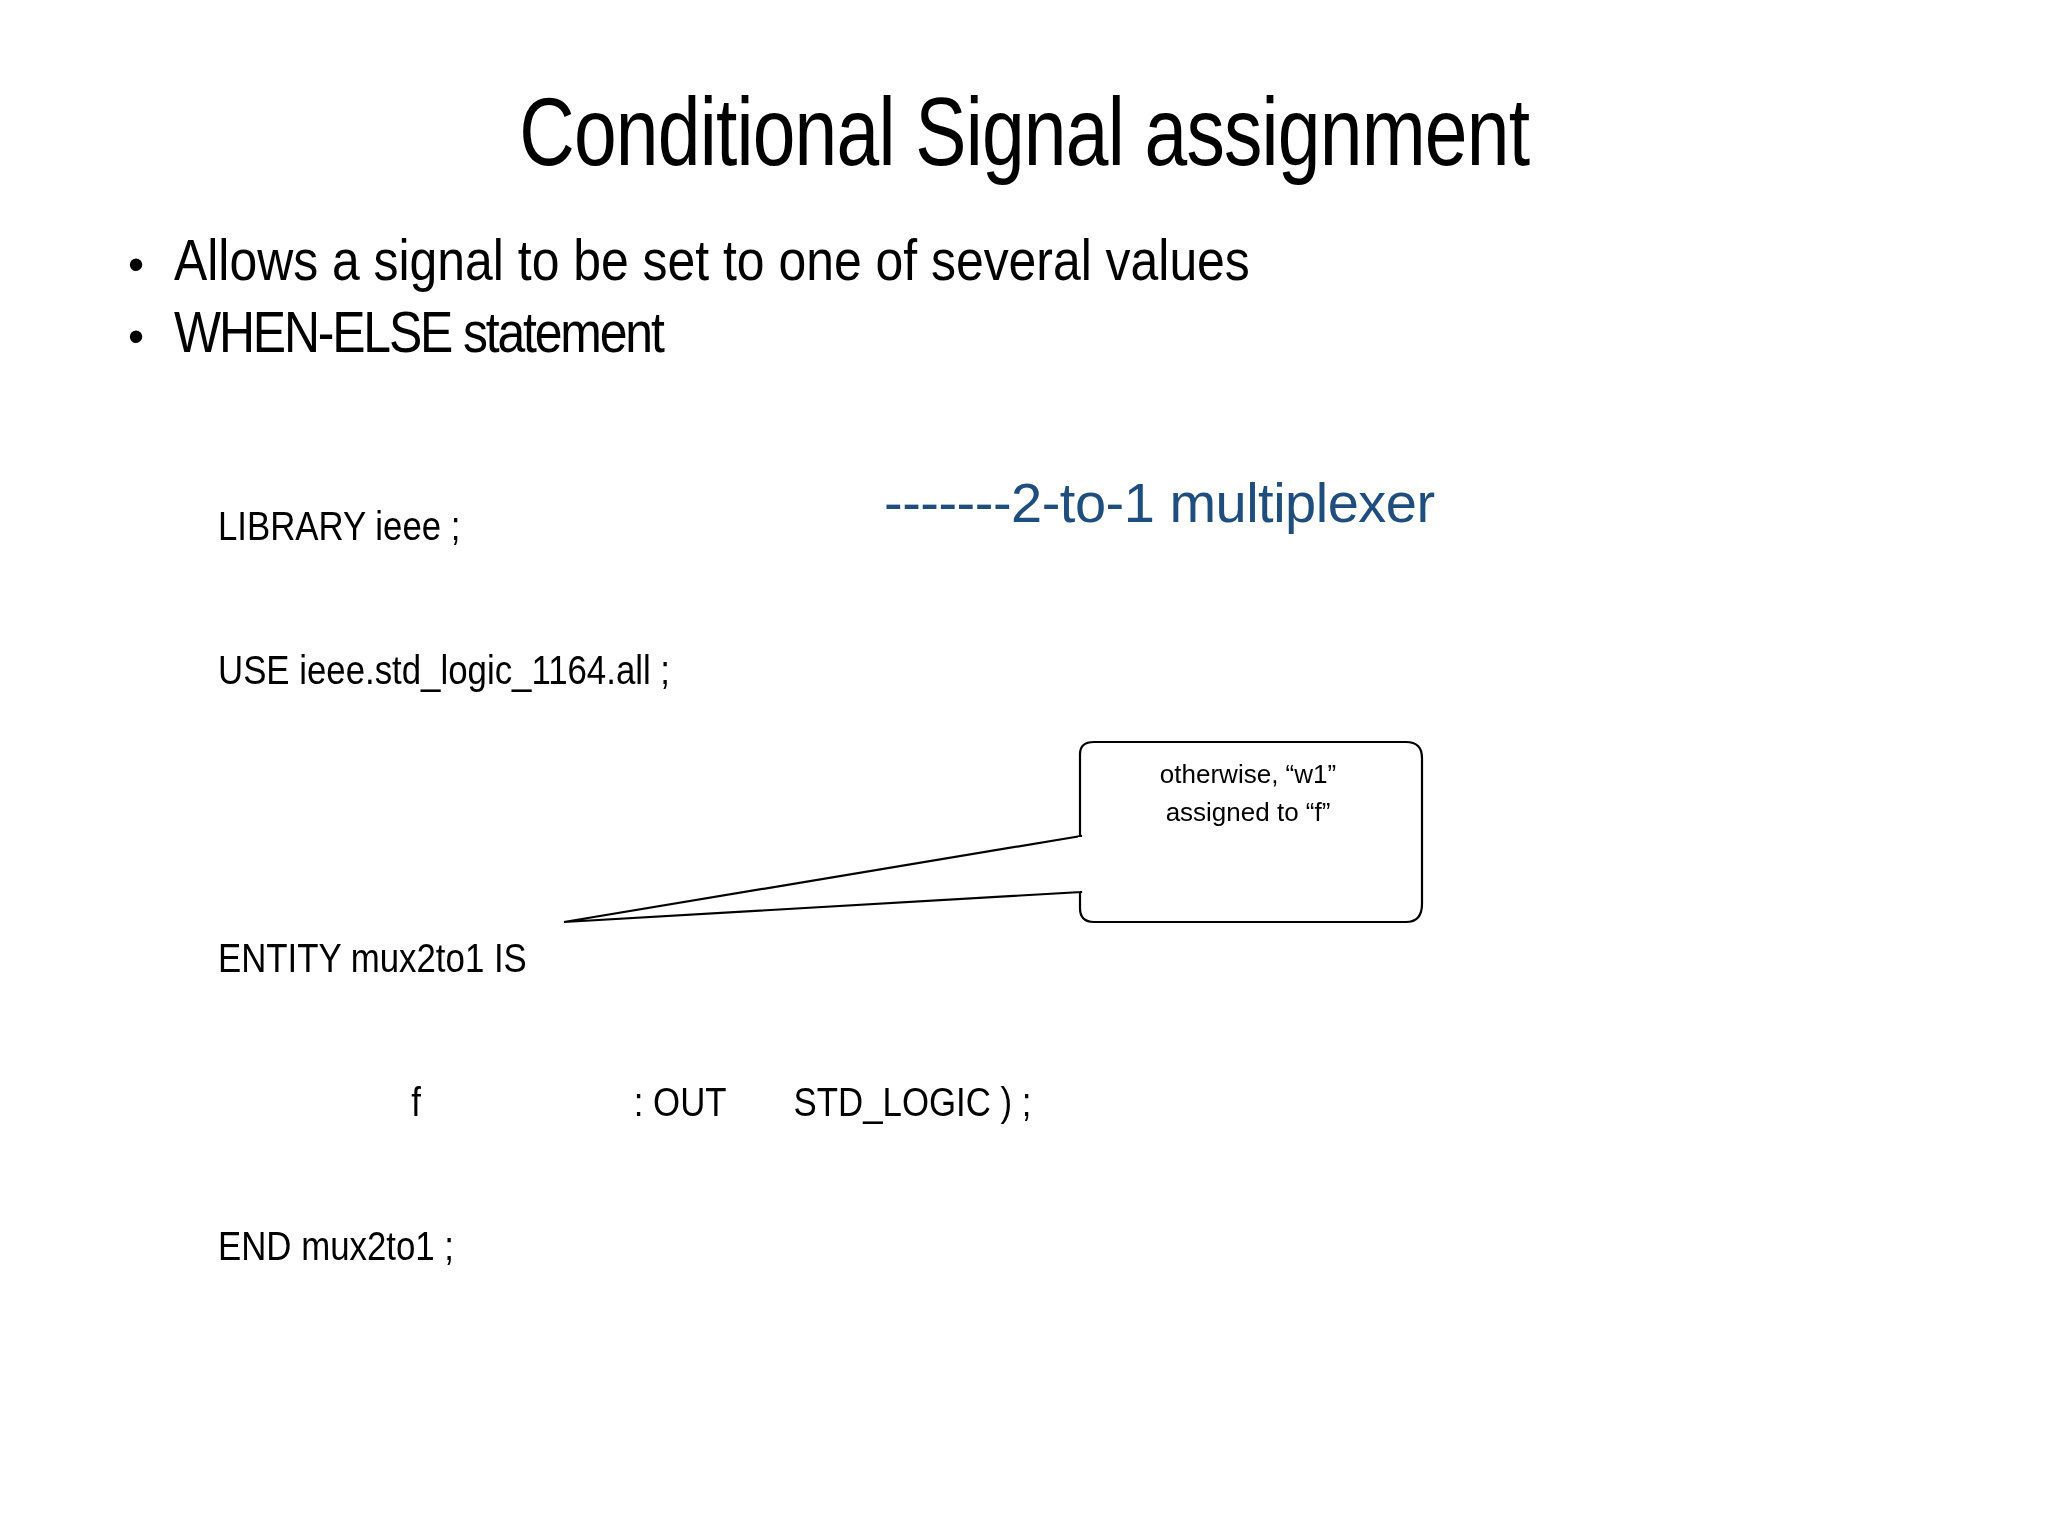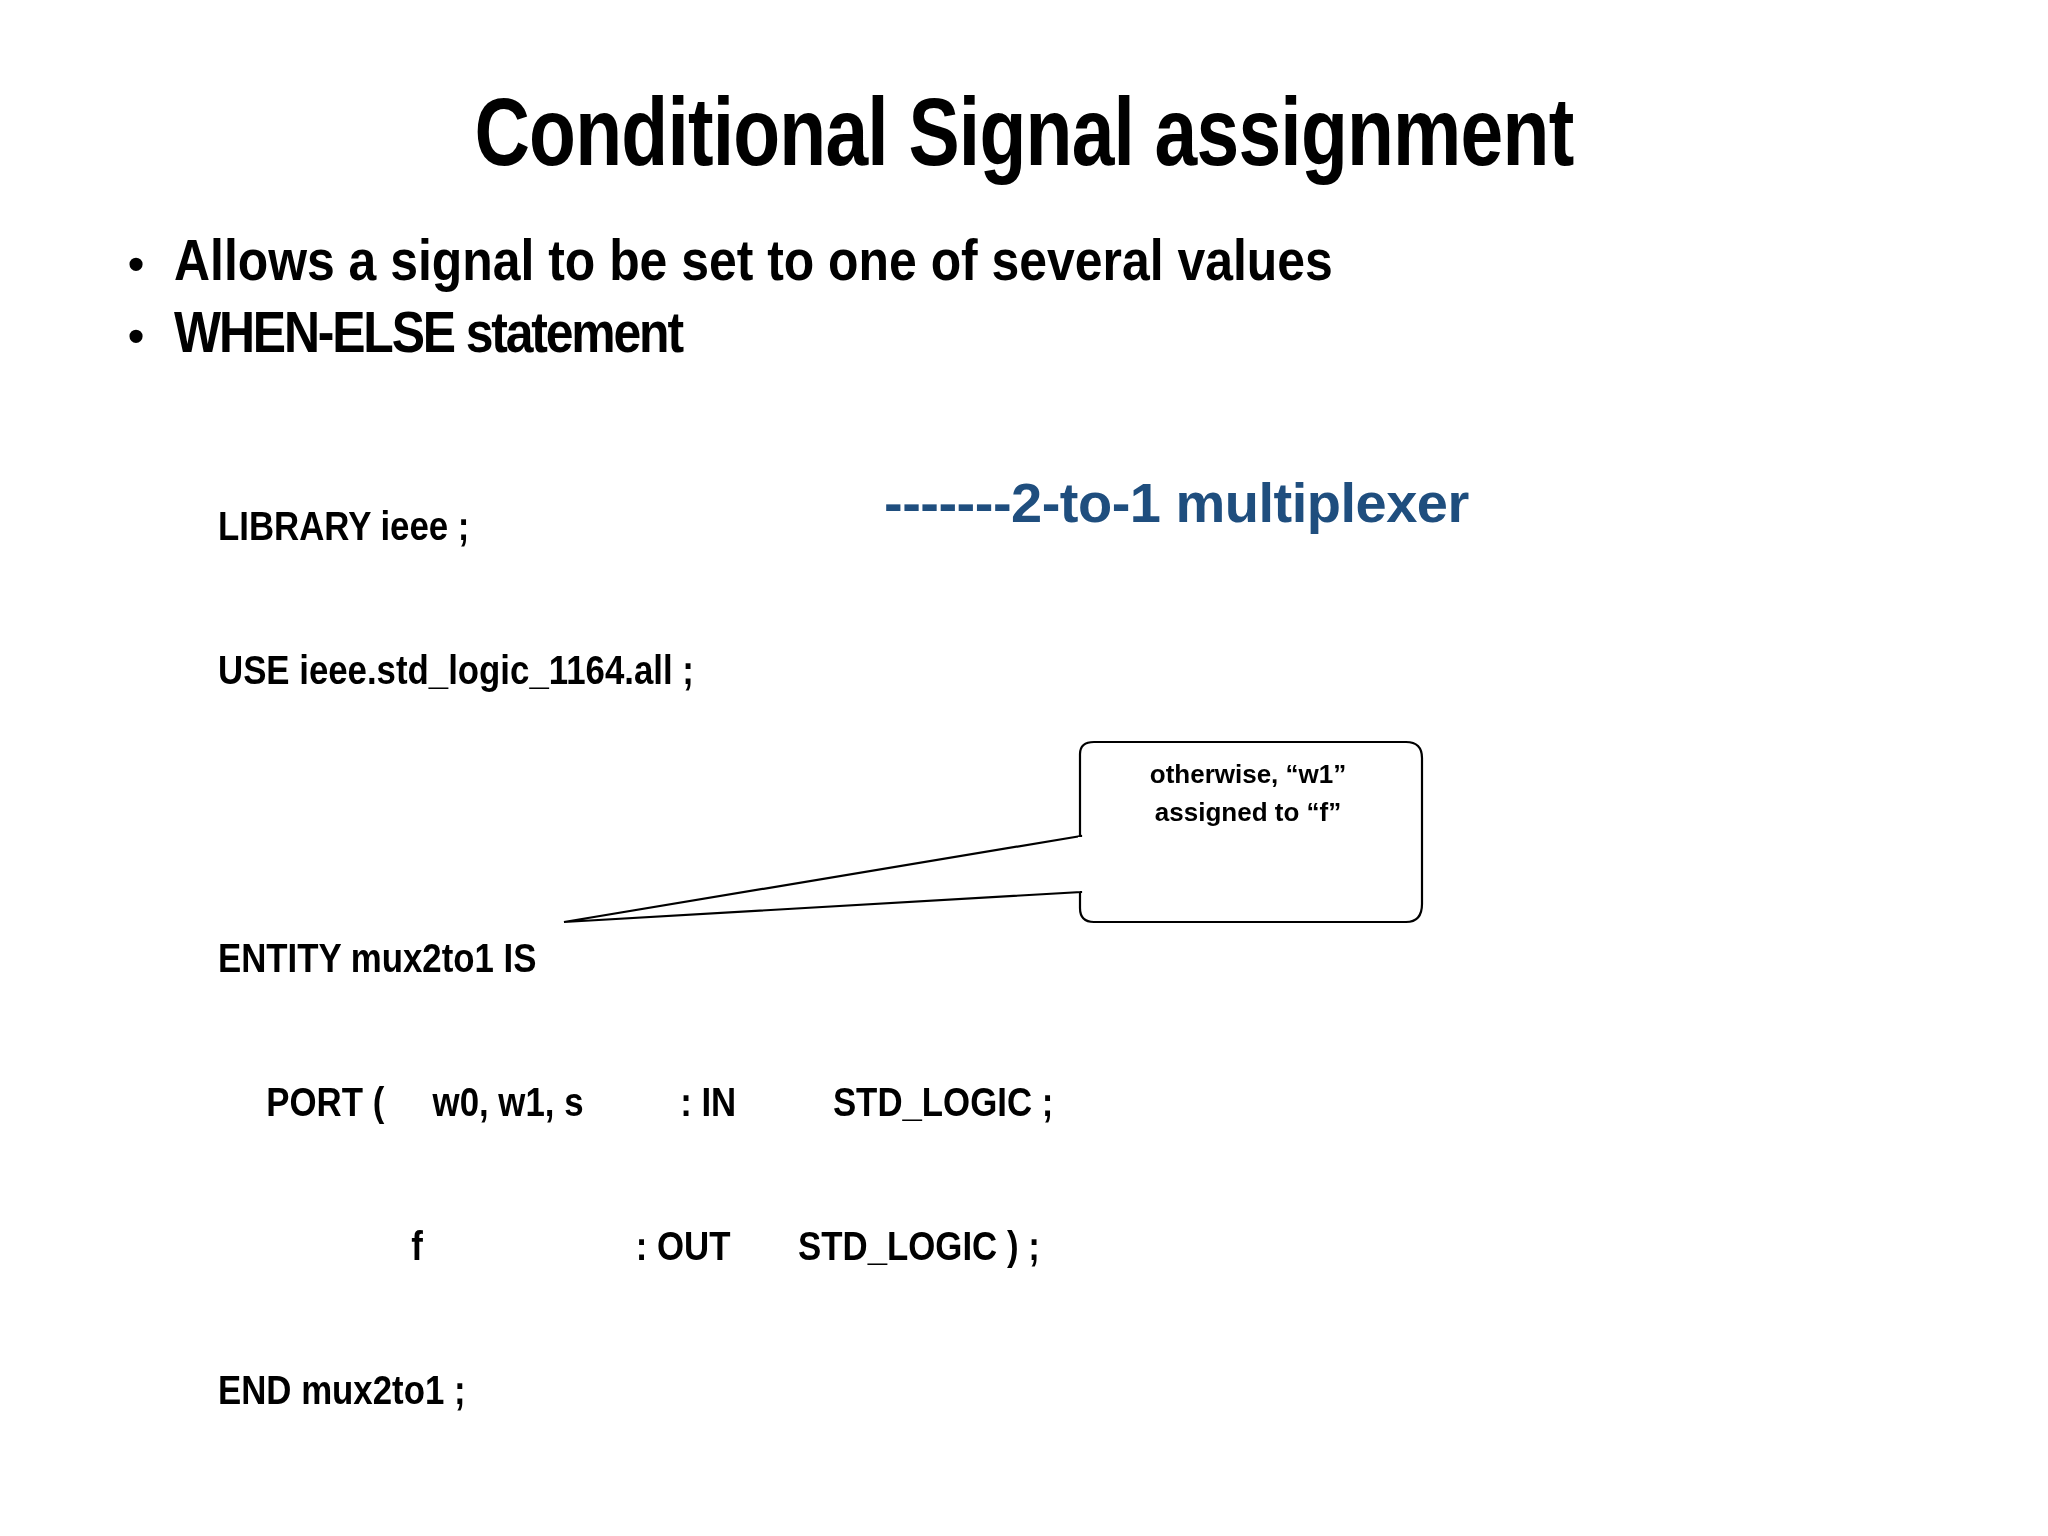--- a/index.html
+++ b/index.html
@@ -8,21 +8,20 @@
     background: #ffffff;
   }
   #slide {
     position: relative;
     width: 2048px;
     height: 1536px;
     background: #ffffff;
     overflow: hidden;
     font-family: "Liberation Sans", sans-serif;
     color: #000000;
-    font-weight: bold;
   }
 
   
   #title {
     position: absolute;
     left: 0;
     top: 82px;
     width: 2048px;
     text-align: center;
     font-size: 96px;
@@ -139,21 +138,20 @@
   <div class="bullet-row" id="bullet-2">
     <span class="bullet-dot">•</span>
     <span class="bullet-text tight">WHEN-ELSE statement</span>
   </div>
 
   <div id="code-block">
     <div class="code-line"><span>LIBRARY ieee ;</span></div>
     <div class="code-line"><span>USE ieee.std_logic_1164.all ;</span></div>
     <div class="code-blank"></div>
     <div class="code-line"><span>ENTITY mux2to1 IS</span></div>
-    <div class="code-line"><span>     PORT (     w0, w1, s          : IN          STD_LOGIC ;</span></div>
     <div class="code-line"><span>                    f                      : OUT       STD_LOGIC ) ;</span></div>
     <div class="code-line"><span>END mux2to1 ;</span></div>
     <div class="code-blank"></div>
     
     
     
     
     
     
     

